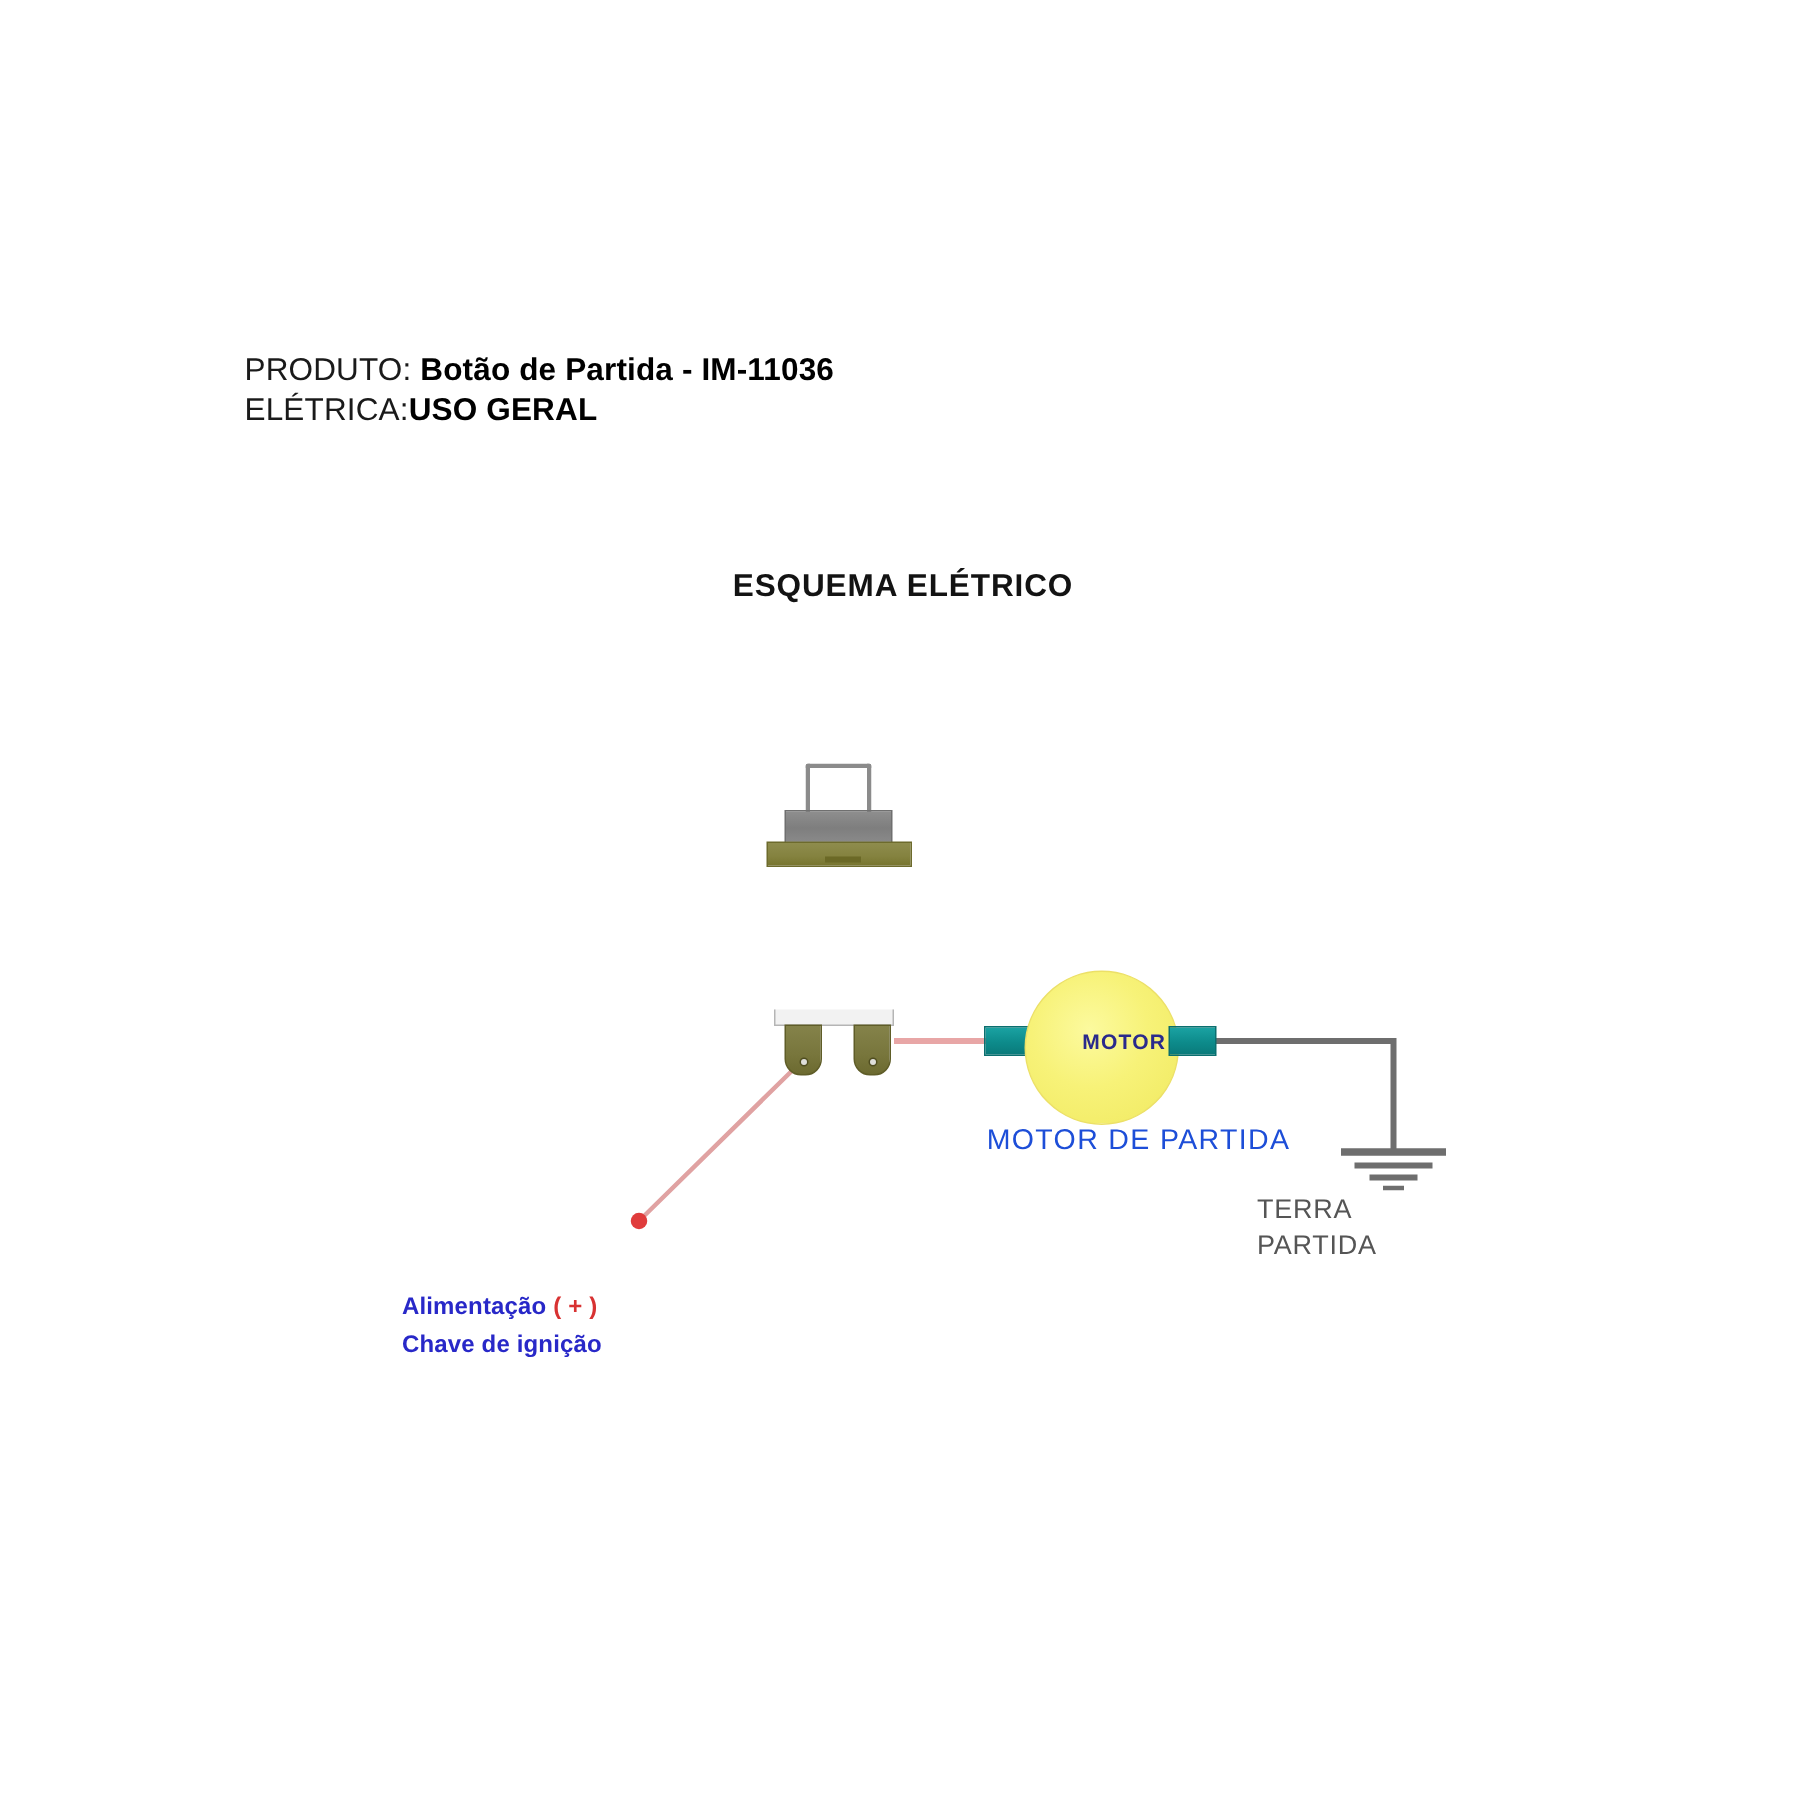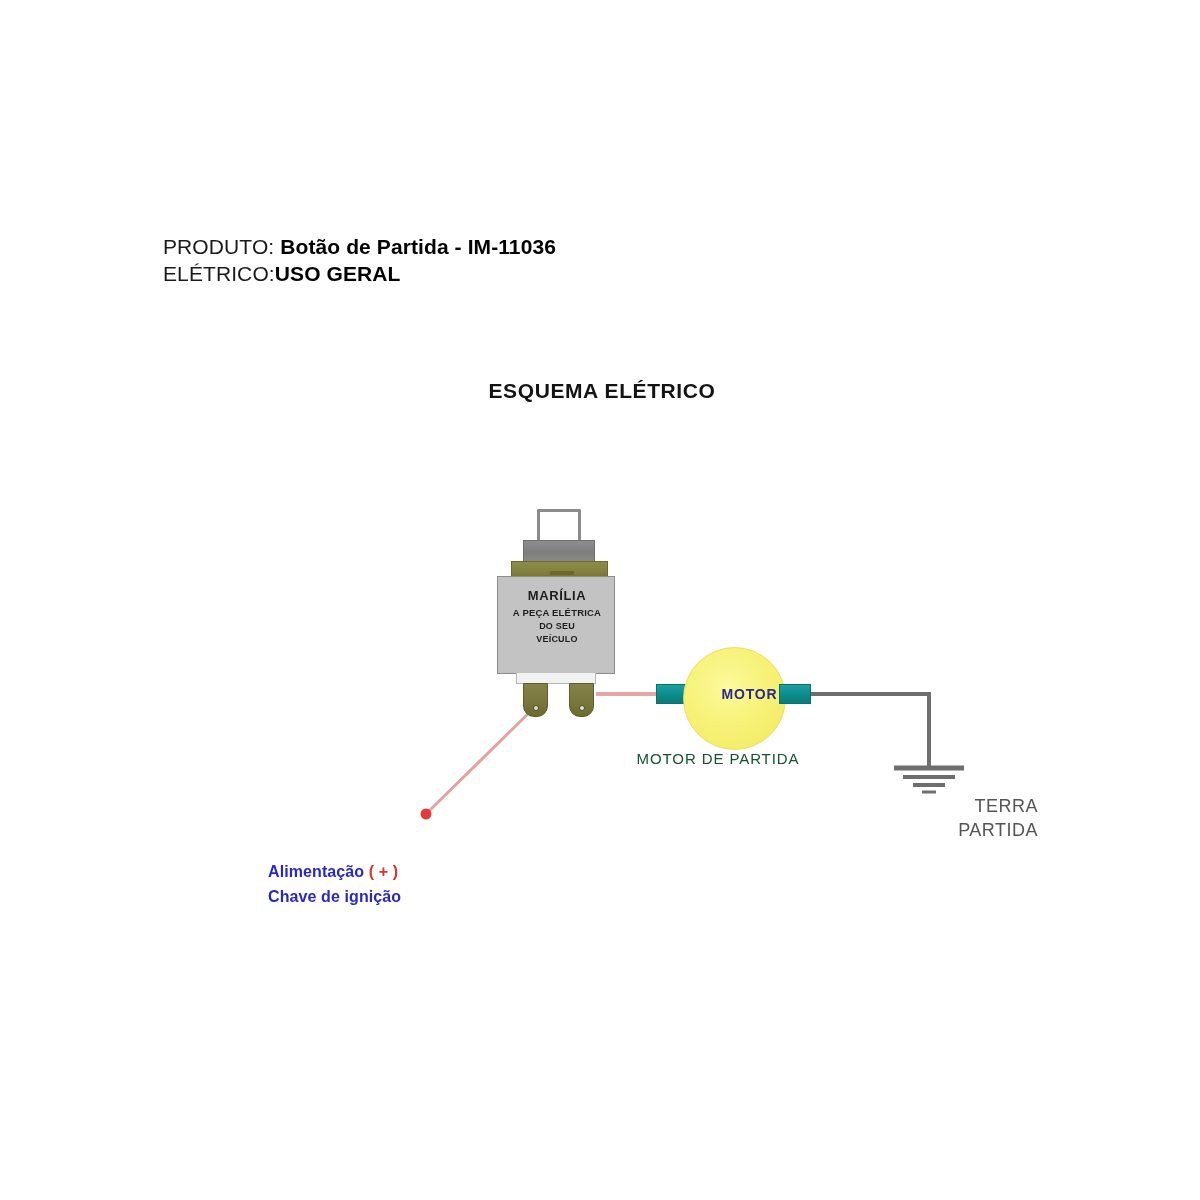--- a/index.html
+++ b/index.html
@@ -227,36 +227,36 @@
     width: 32px;
     height: 20px;
     background: linear-gradient(180deg, #1aa2a2 0%, #0d8b8b 55%, #0a7a7a 100%);
     border: 1px solid #0a6f6f;
     box-sizing: border-box;
   }
   .motor-term.left  { left: 656px; }
   .motor-term.right { left: 779px; }
   .motor-caption {
     position: absolute;
-    left: 563px;
+    left: 604px;
     top: 750px;
     width: 310px;
     text-align: center;
-    font-size: 15px;
-    color: #14532d;
+    font-size: 19px;
+    color: #1d4ed8;
     letter-spacing: 0.9px;
   }
 
   
   .ground-caption {
     position: absolute;
     left: 838px;
     top: 795px;
     width: 200px;
-    text-align: right;
+    text-align: left;
     font-size: 18px;
     color: #555555;
     line-height: 1.32;
     letter-spacing: 0.5px;
   }
 
   
   .supply-label {
     position: absolute;
     left: 268px;
@@ -276,21 +276,21 @@
 <body>
 
 <div id="page">
 
   <div class="spec-block">
     <div class="spec-line">
       <span class="spec-key">PRODUTO:</span>
       <span class="spec-val">Botão de Partida - IM-11036</span>
     </div>
     <div class="spec-line">
-      <span class="spec-key">ELÉTRICO:</span><span class="spec-val">USO GERAL</span>
+      <span class="spec-key">ELÉTRICA:</span><span class="spec-val">USO GERAL</span>
     </div>
   </div>
 
   <div class="diagram-title">ESQUEMA ELÉTRICO</div>
 
   <div class="diagram">
     <svg width="1200" height="1200" viewBox="0 0 1200 1200">
 
       <line x1="536" y1="706" x2="428" y2="812" stroke="#e0a2a2" stroke-width="3" stroke-linecap="round"></line>
       <circle cx="426" cy="814" r="5.5" fill="#e03c3c"></circle>
@@ -307,28 +307,20 @@
       </g>
     </svg>
   </div>
 
   <div class="switch">
     <div class="sw-bracket"></div>
     <div class="sw-plunger"></div>
     <div class="sw-collar">
       <div class="sw-collar-notch"></div>
     </div>
-    <div class="sw-body">
-      <div class="sw-body-text">
-        <div class="sw-title">MARÍLIA</div>
-        <div class="sw-sub1">A PEÇA ELÉTRICA</div>
-        <div class="sw-sub2">DO SEU</div>
-        <div class="sw-sub3">VEÍCULO</div>
-      </div>
-    </div>
     <div class="sw-base"></div>
     <div class="sw-term left">
       <div class="sw-term-hole"></div>
     </div>
     <div class="sw-term right">
       <div class="sw-term-hole"></div>
     </div>
   </div>
 
   <div class="motor-term left"></div>

